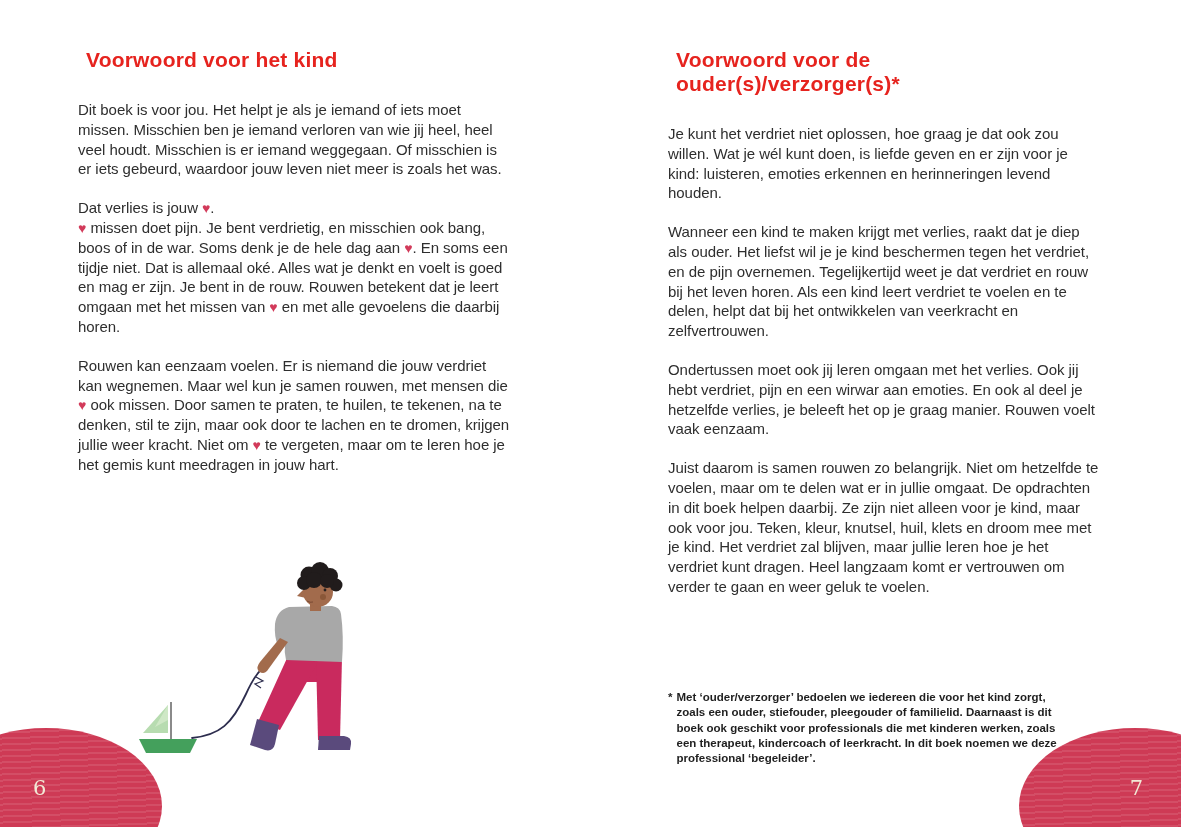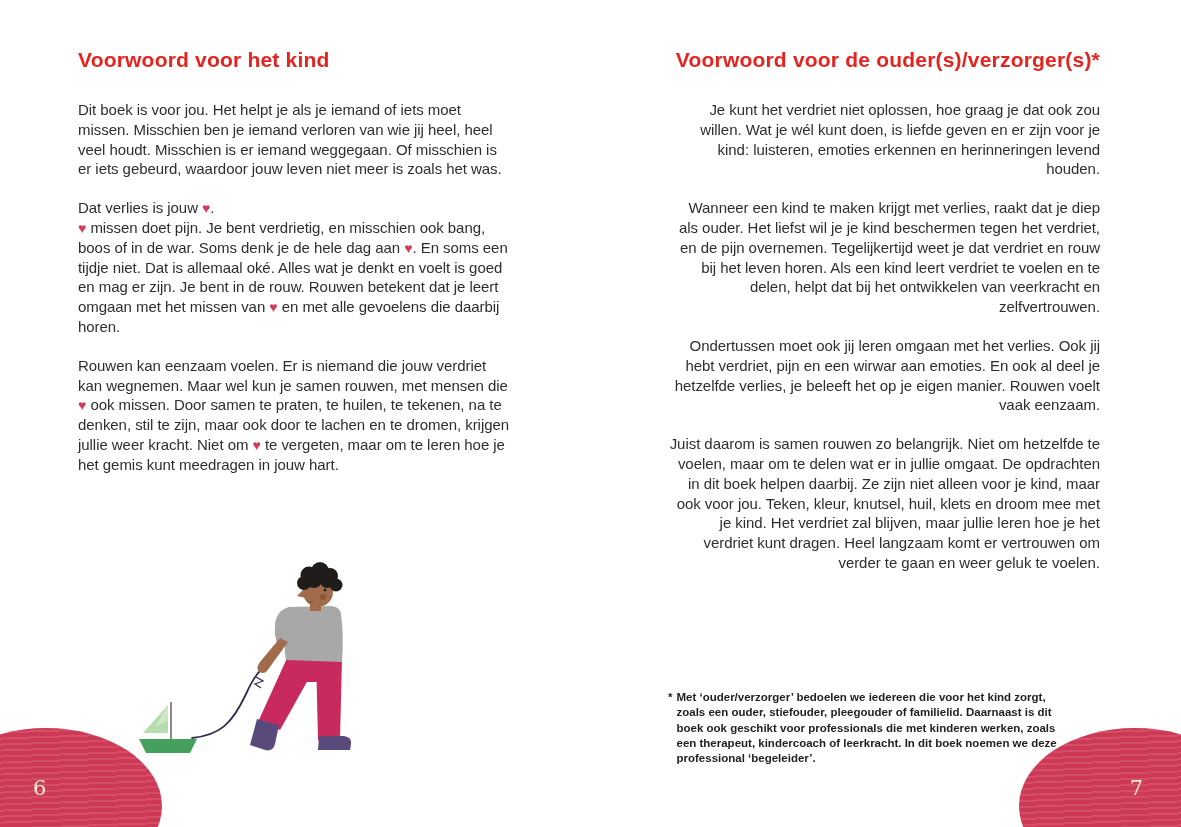--- a/index.html
+++ b/index.html
@@ -6,23 +6,23 @@
   .spread{
     position:relative;
     width:1181px;height:827px;
     background:#ffffff;
     overflow:hidden;
     font-family:"Liberation Sans",sans-serif;
     color:#2e2e2e;
   }
   .col{position:absolute;top:48px;width:432px;}
   .col-left{left:78px;}
-  .col-right{left:668px;text-align:right;}
+  .col-right{left:668px;}
   h1.heading{
-    margin:0 0 28px 0;
+    margin:0 0 28px 8px;
     font-size:21px;
     font-weight:800;
     letter-spacing:.2px;
     color:#e6231e;
     font-family:"Liberation Sans",sans-serif;
   }
   .body-text p{
     margin:0 0 19px 0;
     font-size:15px;
     line-height:1.32;
@@ -75,21 +75,21 @@
         <p>Dat verlies is jouw <span class="heart">♥</span>.<br><span class="heart">♥</span> missen doet pijn. Je bent verdrietig, en misschien ook bang, boos of in de war. Soms denk je de hele dag aan <span class="heart">♥</span>. En soms een tijdje niet. Dat is allemaal oké. Alles wat je denkt en voelt is goed en mag er zijn. Je bent in de rouw. Rouwen betekent dat je leert omgaan met het missen van <span class="heart">♥</span> en met alle gevoelens die daarbij horen.</p>
         <p>Rouwen kan eenzaam voelen. Er is niemand die jouw verdriet kan wegnemen. Maar wel kun je samen rouwen, met mensen die <span class="heart">♥</span> ook missen. Door samen te praten, te huilen, te tekenen, na te denken, stil te zijn, maar ook door te lachen en te dromen, krijgen jullie weer kracht. Niet om <span class="heart">♥</span> te vergeten, maar om te leren hoe je het gemis kunt meedragen in jouw hart.</p>
       </div>
   </section>
 
   <section class="col col-right">
     <h1 class="heading">Voorwoord voor de ouder(s)/verzorger(s)*</h1>
     <div class="body-text">
         <p>Je kunt het verdriet niet oplossen, hoe graag je dat ook zou willen. Wat je wél kunt doen, is liefde geven en er zijn voor je kind: luisteren, emoties erkennen en herinneringen levend houden.</p>
         <p>Wanneer een kind te maken krijgt met verlies, raakt dat je diep als ouder. Het liefst wil je je kind beschermen tegen het verdriet, en de pijn overnemen. Tegelijkertijd weet je dat verdriet en rouw bij het leven horen. Als een kind leert verdriet te voelen en te delen, helpt dat bij het ontwikkelen van veerkracht en zelfvertrouwen.</p>
-        <p>Ondertussen moet ook jij leren omgaan met het verlies. Ook jij hebt verdriet, pijn en een wirwar aan emoties. En ook al deel je hetzelfde verlies, je beleeft het op je eigen manier. Rouwen voelt vaak eenzaam.</p>
+        <p>Ondertussen moet ook jij leren omgaan met het verlies. Ook jij hebt verdriet, pijn en een wirwar aan emoties. En ook al deel je hetzelfde verlies, je beleeft het op je graag manier. Rouwen voelt vaak eenzaam.</p>
         <p>Juist daarom is samen rouwen zo belangrijk. Niet om hetzelfde te voelen, maar om te delen wat er in jullie omgaat. De opdrachten in dit boek helpen daarbij. Ze zijn niet alleen voor je kind, maar ook voor jou. Teken, kleur, knutsel, huil, klets en droom mee met je kind. Het verdriet zal blijven, maar jullie leren hoe je het verdriet kunt dragen. Heel langzaam komt er vertrouwen om verder te gaan en weer geluk te voelen.</p>
       </div>
   </section>
 
   <div class="footnote">
     <span class="fn-marker">*</span>
     <span class="fn-text">Met ‘ouder/verzorger’ bedoelen we iedereen die voor het kind zorgt, zoals een ouder, stiefouder, pleegouder of familielid. Daarnaast is dit boek ook geschikt voor professionals die met kinderen werken, zoals een therapeut, kindercoach of leerkracht. In dit boek noemen we deze professional ‘begeleider’.</span>
   </div>
 
   <svg class="illus" width="250" height="210" viewBox="0 0 250 210">

